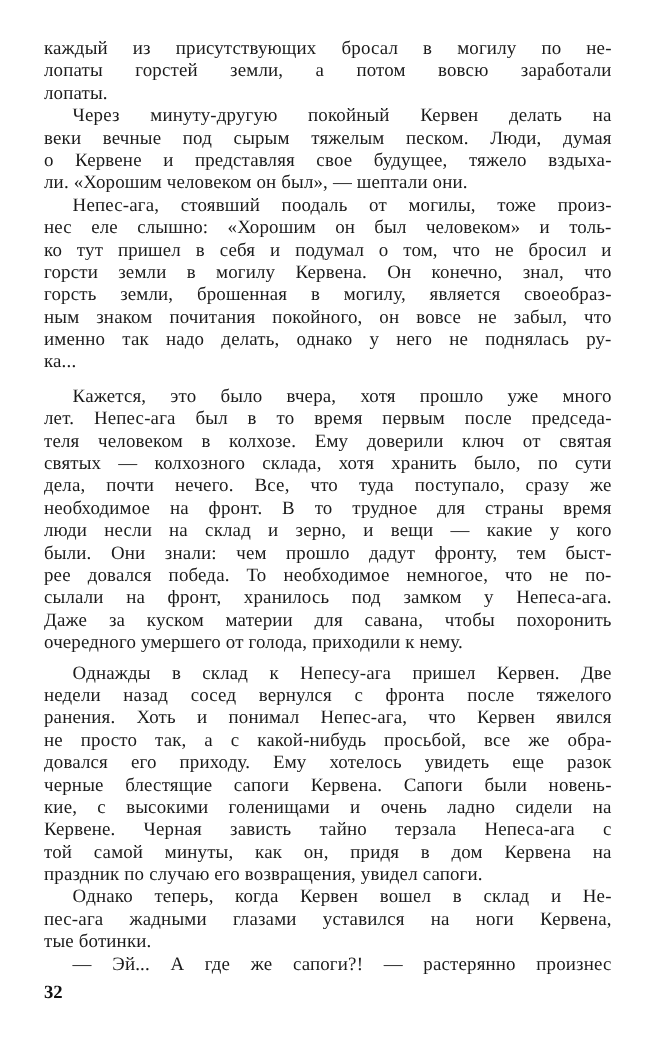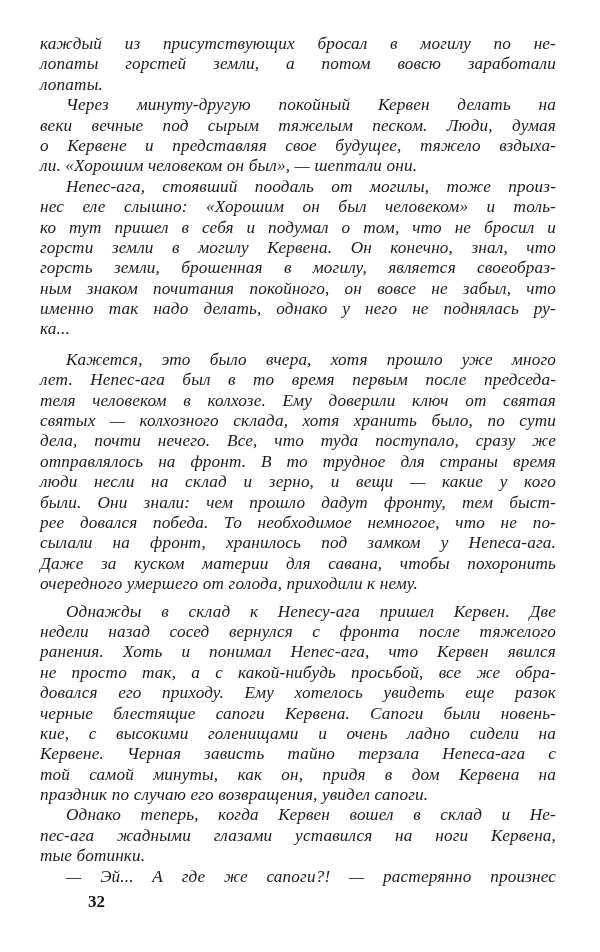--- a/index.html
+++ b/index.html
@@ -7,29 +7,28 @@
     width: 600px; height: 952px; background: #ffffff; overflow: hidden;
     font-family: "Liberation Serif", "DejaVu Serif", serif;
     color: #1a1a1a; position: relative;
   }
   .page { position: absolute; left: 40px; top: 34px; width: 516px; }
   .line {
     display: block; height: 20.4px; line-height: 20.4px;
     font-size: 17.2px; white-space: nowrap;
     text-align: justify; text-align-last: justify;
     letter-spacing: 0.15px;
-    font-style: italic;
   }
   .line.last { text-align-last: left; }
   .line.indent { padding-left: 26px; }
   .gap { display: block; height: 10px; }
   .gap-small { display: block; height: 7px; }
   .page-number {
     position: absolute; left: 40px; top: 892px;
-    font-size: 17px; font-weight: bold; color: #111; margin-left: 48px;
+    font-size: 17px; font-weight: bold; color: #111;
   }
 </style>
 </head>
 <body>
 
 <div class="page">
 
   <div>
     <span class="line">каждый из присутствующих бросал в могилу по не-</span>
     <span class="line">лопаты горстей земли, а потом вовсю заработали</span>
@@ -55,21 +54,21 @@
   </div>
 
   <span class="gap"></span>
 
   <div>
     <span class="line indent">Кажется, это было вчера, хотя прошло уже много</span>
     <span class="line">лет. Непес-ага был в то время первым после председа-</span>
     <span class="line">теля человеком в колхозе. Ему доверили ключ от святая</span>
     <span class="line">святых — колхозного склада, хотя хранить было, по сути</span>
     <span class="line">дела, почти нечего. Все, что туда поступало, сразу же</span>
-    <span class="line">отправлялось на фронт. В то трудное для страны время</span>
+    <span class="line">необходимое на фронт. В то трудное для страны время</span>
     <span class="line">люди несли на склад и зерно, и вещи — какие у кого</span>
     <span class="line">были. Они знали: чем прошло дадут фронту, тем быст-</span>
     <span class="line">рее довался победа. То необходимое немногое, что не по-</span>
     <span class="line">сылали на фронт, хранилось под замком у Непеса-ага.</span>
     <span class="line">Даже за куском материи для савана, чтобы похоронить</span>
     <span class="line last">очередного умершего от голода, приходили к нему.</span>
   </div>
 
   <span class="gap-small"></span>
 

